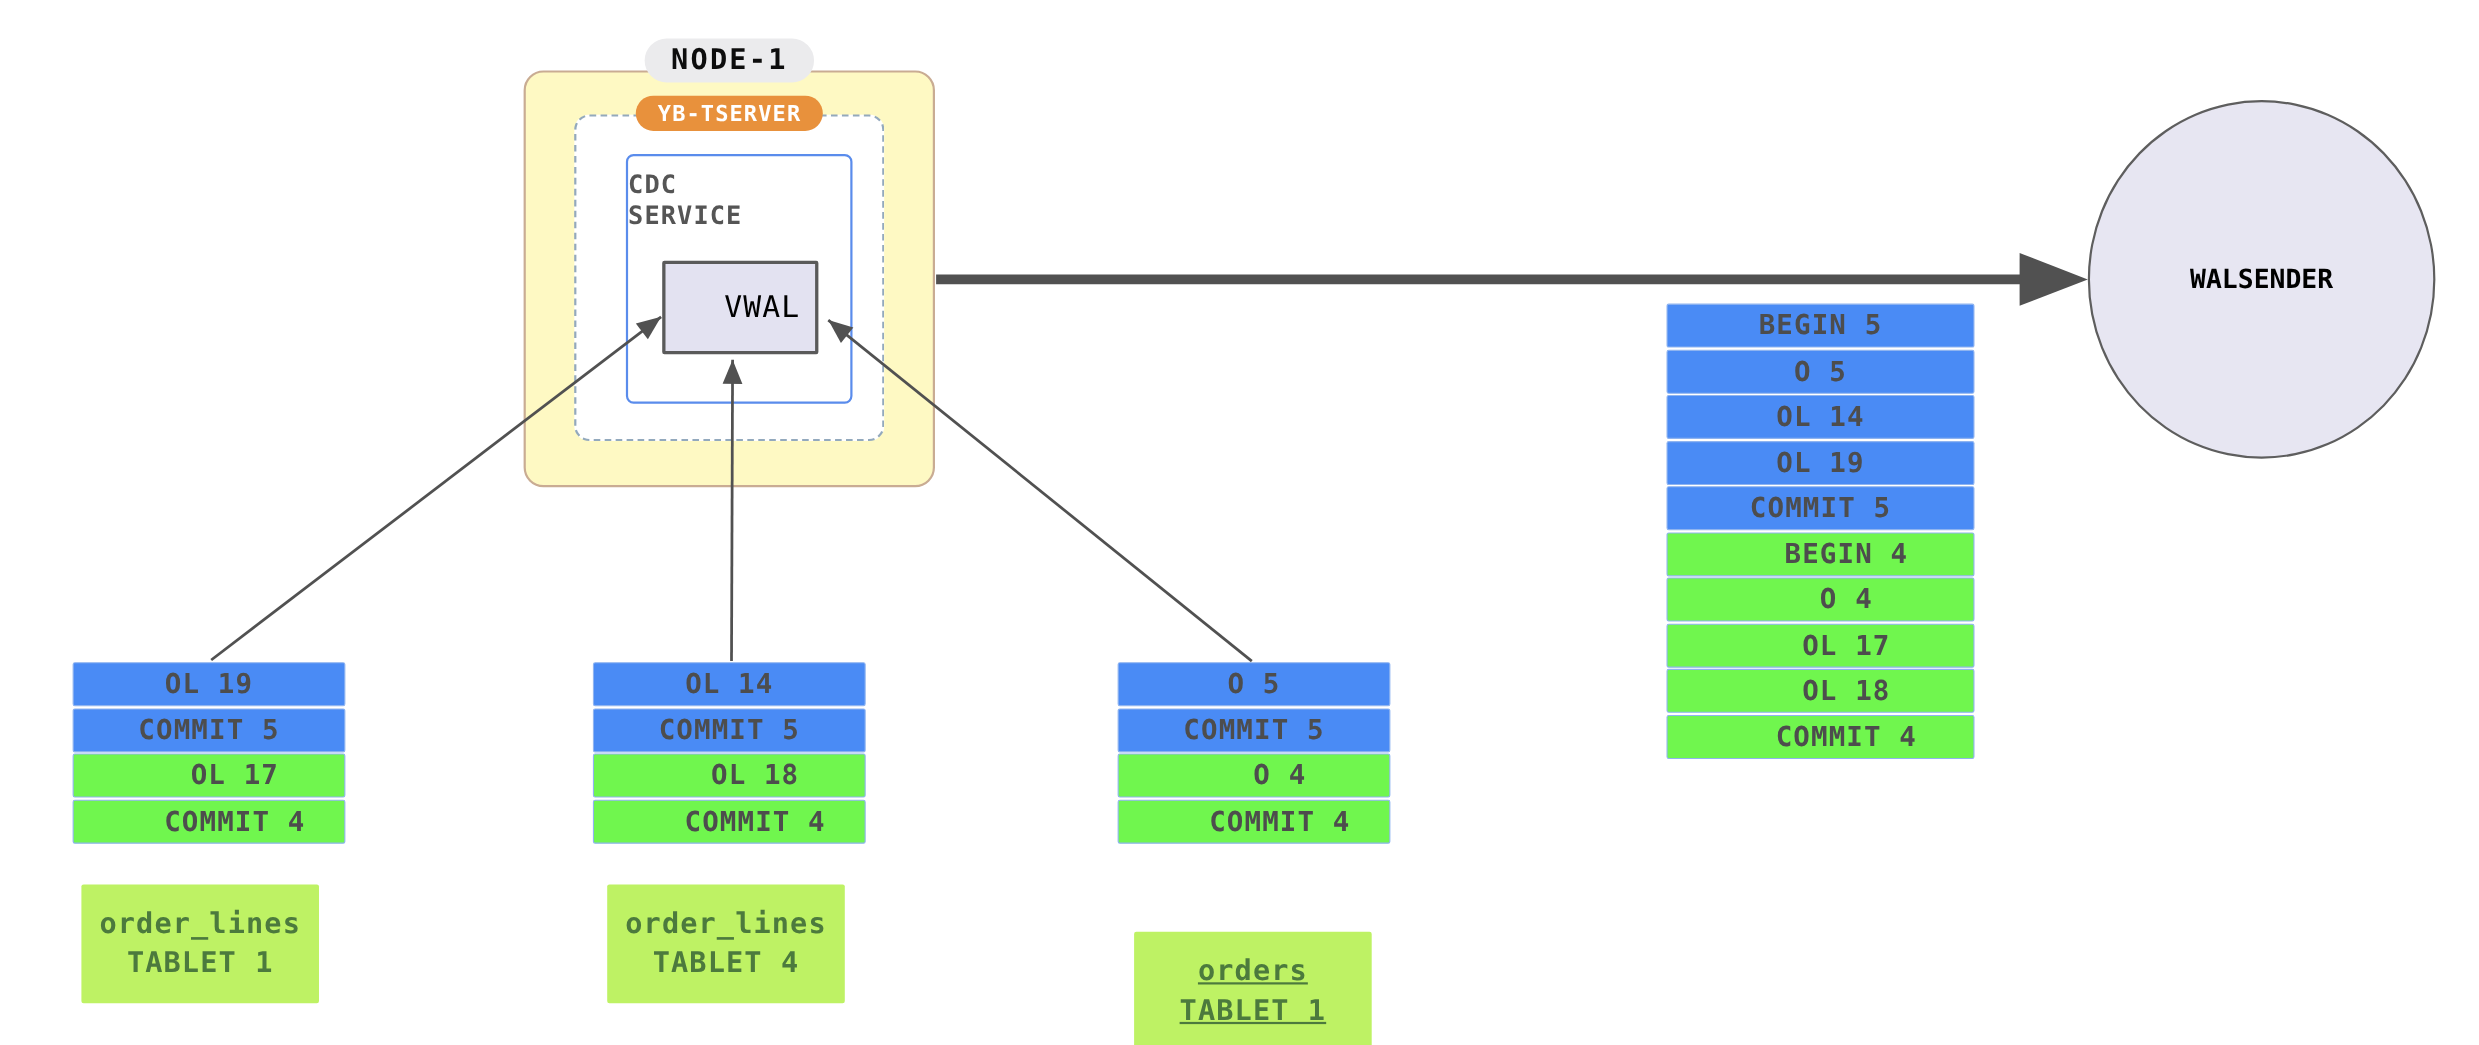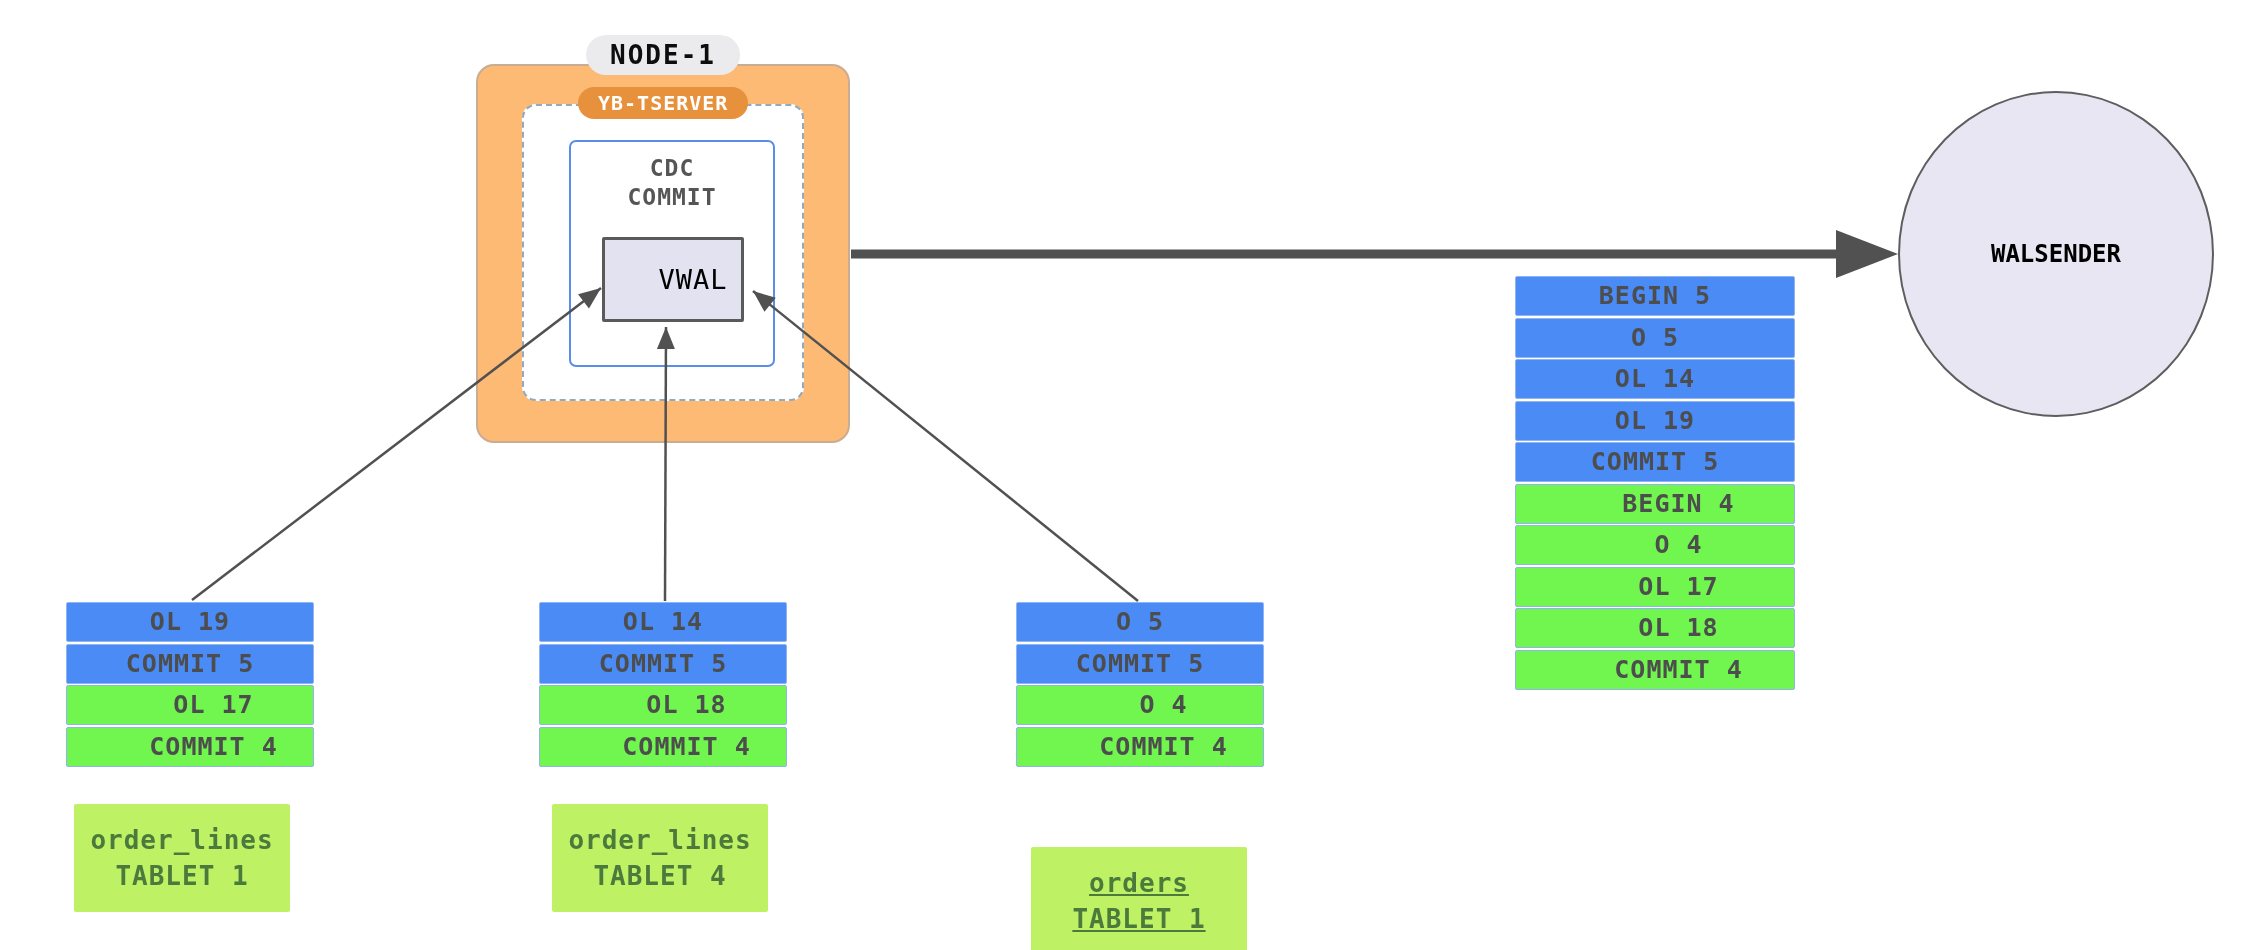--- a/index.html
+++ b/index.html
@@ -6,21 +6,21 @@
   .stage{
     position:relative;
     width:2254px;height:950px;
     background:#ffffff;
     font-family:"DejaVu Sans Mono","Liberation Mono",monospace;
     overflow:hidden;
   }
   
   .node-box{
     position:absolute;left:476px;top:64px;width:374px;height:379px;
-    background:#fdba74;border:2.5px solid #c9ac93;border-radius:18px;
+    background:#fef9c3;border:2.5px solid #c9ac93;border-radius:18px;
     box-sizing:border-box;
   }
   .node-pill{
     position:absolute;left:50%;top:-31px;transform:translateX(-50%);
     background:#ebebed;border-radius:22px;
     padding:5px 24px;font-size:26px;font-weight:bold;color:#0d0d0d;
     letter-spacing:2px;white-space:nowrap;
   }
   .tserver-pill{
     position:absolute;left:100px;top:21px;
@@ -31,21 +31,21 @@
   .dashed-box{
     position:absolute;left:44px;top:38px;width:282px;height:297px;
     border:2.5px dashed #93a9bd;border-radius:14px;background:#ffffff;
     box-sizing:border-box;
   }
   .cdc-box{
     position:absolute;left:91px;top:74px;width:206px;height:227px;
     border:2px solid #5a8cec;border-radius:7px;box-sizing:border-box;
   }
   .cdc-title{
-    margin-top:12px;text-align:center;
+    margin-top:12px;
     font-size:23px;font-weight:bold;color:#555555;line-height:1.25;
     letter-spacing:1px;
   }
   .vwal-box{
     position:absolute;left:124px;top:171px;width:142px;height:85px;
     background:#e3e2f1;border:3px solid #5a5a5a;border-radius:2px;
     box-sizing:border-box;display:flex;align-items:center;justify-content:center;
     font-size:27px;color:#000000;letter-spacing:1px;padding-left:40px;
   }
   
@@ -87,21 +87,21 @@
 
 <div class="stage">
 
   <div class="node-box">
     <div class="node-pill">NODE-1</div>
     <div class="tserver-pill">YB-TSERVER</div>
     <div class="dashed-box"></div>
     <div class="cdc-box">
       <div class="cdc-title">
         <div>CDC</div>
-        <div>COMMIT</div>
+        <div>SERVICE</div>
       </div>
     </div>
     <div class="vwal-box">
       <span>VWAL</span>
     </div>
   </div>
 
   <div class="walsender-circle">
     <span>WALSENDER</span>
   </div>

